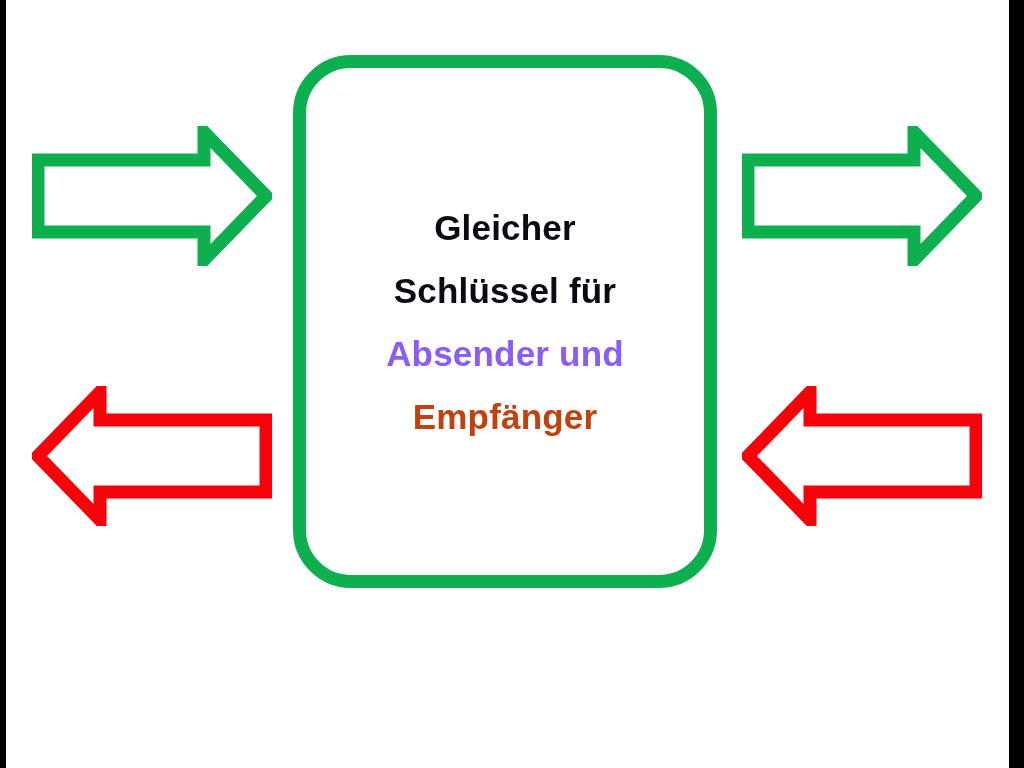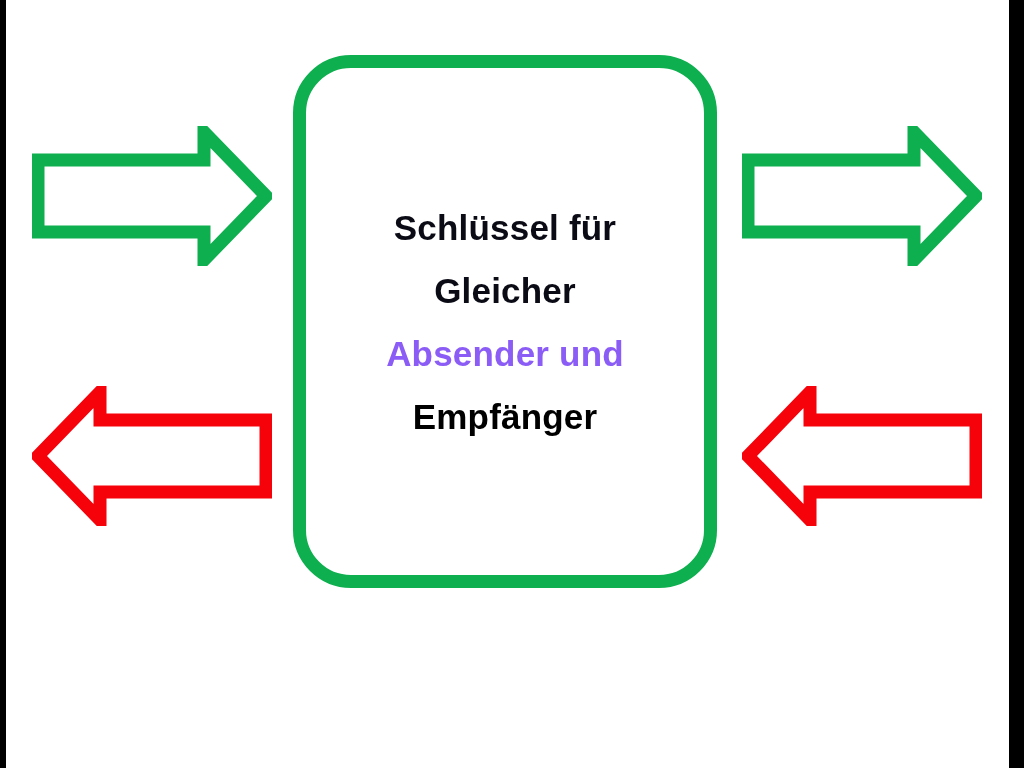--- a/index.html
+++ b/index.html
@@ -98,19 +98,19 @@
     </svg>
   </div>
 
   <div class="arrow" id="arrow-bottom-right">
     <svg viewBox="0 0 240 140" xmlns="http://www.w3.org/2000/svg" aria-hidden="true">
       <polygon points="234,34 68,34 68,6 6,70 68,134 68,106 234,106" fill="none" stroke="#F5020A" stroke-width="13" stroke-linejoin="miter"></polygon>
     </svg>
   </div>
 
   <div id="key-box" style="border-color: rgb(13, 175, 78); background: rgb(255, 255, 255);">
+    <div class="line" style="color: rgb(11, 11, 22);">Gleicher</div>
     <div class="line" style="color: rgb(11, 11, 22);">Schlüssel für</div>
-    <div class="line" style="color: rgb(11, 11, 22);">Gleicher</div>
     <div class="line" style="color: #8b5cf6;">Absender und</div>
-    <div class="line" style="color: #000000;">Empfänger</div>
+    <div class="line" style="color: #c2410c;">Empfänger</div>
   </div>
 
 </div>
 
 </body></html>

